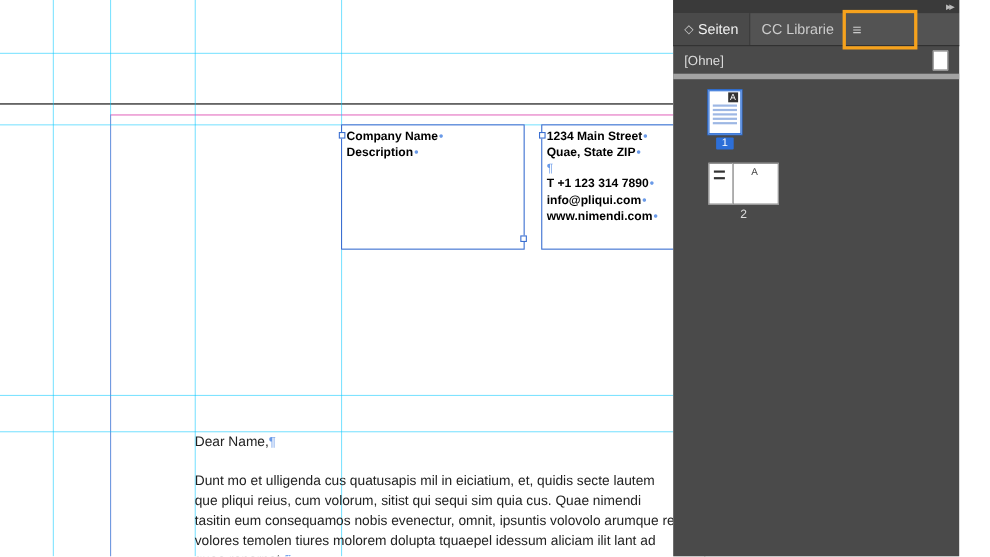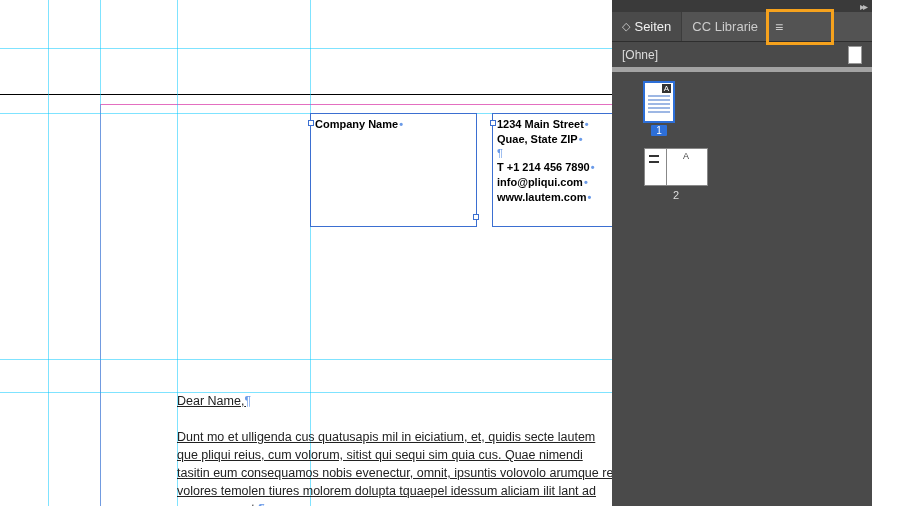--- a/index.html
+++ b/index.html
@@ -7,21 +7,21 @@
   .app { display: flex; width: 900px; height: 506px; }
   .canvas { position: relative; width: 612px; height: 506px; background: #fff; overflow: hidden; }
   .guide-h { position: absolute; left: 0; right: 0; height: 1px; background: rgba(0,200,255,0.5); }
   .guide-v { position: absolute; top: 0; bottom: 0; width: 1px; background: rgba(0,200,255,0.5); }
   .margin-frame { position: absolute; border: 1px solid #e36fc0; }
   .doc-edge-top { position: absolute; left: 0; right: 0; height: 1px; background: #000; }
   .text-frame { position: absolute; border: 1px solid #3b6fd1; background: #fff; }
   .text-frame .inout { position: absolute; width: 6px; height: 6px; border: 1px solid #3b6fd1; background: #fff; }
   .tf-content { padding: 3px 4px; font-size: 11px; line-height: 15px; color: #000; }
   .hc::after { content: "•"; color: #6a9ae8; font-size: 11px; margin-left: 1px; }
-  .body-text p { font-size: 12.5px; line-height: 18px; color: #222; margin-bottom: 14px; text-decoration: underline; }
+  .body-text p { font-size: 12.5px; line-height: 18px; color: #222; margin-bottom: 14px; }
   .body-text p.salut { margin-bottom: 18px; }
   .para-mark { color: #6a9ae8; font-size: 12px; }
   .panel { width: 260px; height: 506px; background: #4a4a4a; color: #ddd; display: flex; flex-direction: column; font-size: 12px; position: relative; }
   .panel-top { height: 12px; background: #3a3a3a; display:flex; justify-content:flex-end; align-items:center; padding-right:6px;}
   .panel-top .chev { color:#bbb; font-size:10px; letter-spacing:-2px;}
   .tabs { display: flex; align-items: stretch; background: #535353; height: 30px; border-bottom: 1px solid #2e2e2e; }
   .tab { display: flex; align-items: center; padding: 0 10px; color: #ccc; cursor: pointer; font-size: 13px; border-right: 1px solid #3c3c3c; white-space: nowrap; }
   .tab.active { background: #4a4a4a; color: #f0f0f0; }
   .highlight-seiten { position: absolute; top: 9px; left: 766px; width: 68px; height: 36px; border: 3px solid #f6a21d; pointer-events: none; z-index: 50; }
   .panel-menu { width: 22px; display:flex; align-items:center; justify-content:center; color:#ccc; cursor:pointer;}
@@ -65,33 +65,34 @@
     <div class="guide-v" style="left:48px;"></div>
     <div class="guide-v" style="left:100px;"></div>
     <div class="guide-v" style="left:177px;"></div>
     <div class="guide-v" style="left:310px;"></div>
 
     <div class="text-frame" style="left:310px; top:113px; width:167px; height:114px;">
       <div class="inout" style="left:-3px; top:6px;"></div>
       <div class="inout" style="right:-3px; bottom:6px;"></div>
       <div class="tf-content">
         <div><b class="hc">Company Name</b></div>
+        <div><b class="hc">Description</b></div>
       </div>
     </div>
 
     <div class="text-frame" style="left:480px; top:113px; width:126px; height:114px;margin-left:12px;">
       <div class="inout" style="left:-3px; top:6px;"></div>
       <div class="inout" style="right:-3px; bottom:6px;"></div>
       <div class="tf-content">
         <div><b class="hc">1234 Main Street</b></div>
         <div><b class="hc">Quae, State ZIP</b></div>
         <div style="color:#6a9ae8; font-size:11px; line-height:13px;">¶</div>
-        <div><b class="hc">T +1 214 456 7890</b></div>
+        <div><b class="hc">T +1 123 314 7890</b></div>
         <div><b class="hc">info@pliqui.com</b></div>
-        <div><b class="hc">www.lautem.com</b></div>
+        <div><b class="hc">www.nimendi.com</b></div>
       </div>
     </div>
 
     <div class="body-text" style="position:absolute; left:177px; top:392px; width:440px;">
       <p class="salut"><span>Dear Name,</span><span class="para-mark">¶</span></p>
       <p><span>Dunt mo et ulligenda cus quatusapis mil in eiciatium, et, quidis secte lautem que pliqui reius, cum volorum, sitist qui sequi sim quia cus. Quae nimendi tasitin eum consequamos nobis evenectur, omnit, ipsuntis volovolo arumque re volores temolen tiures molorem dolupta tquaepel idessum aliciam ilit lant ad quae repernat.</span><span class="para-mark">¶</span></p>
 
     </div>
 
   </div>

